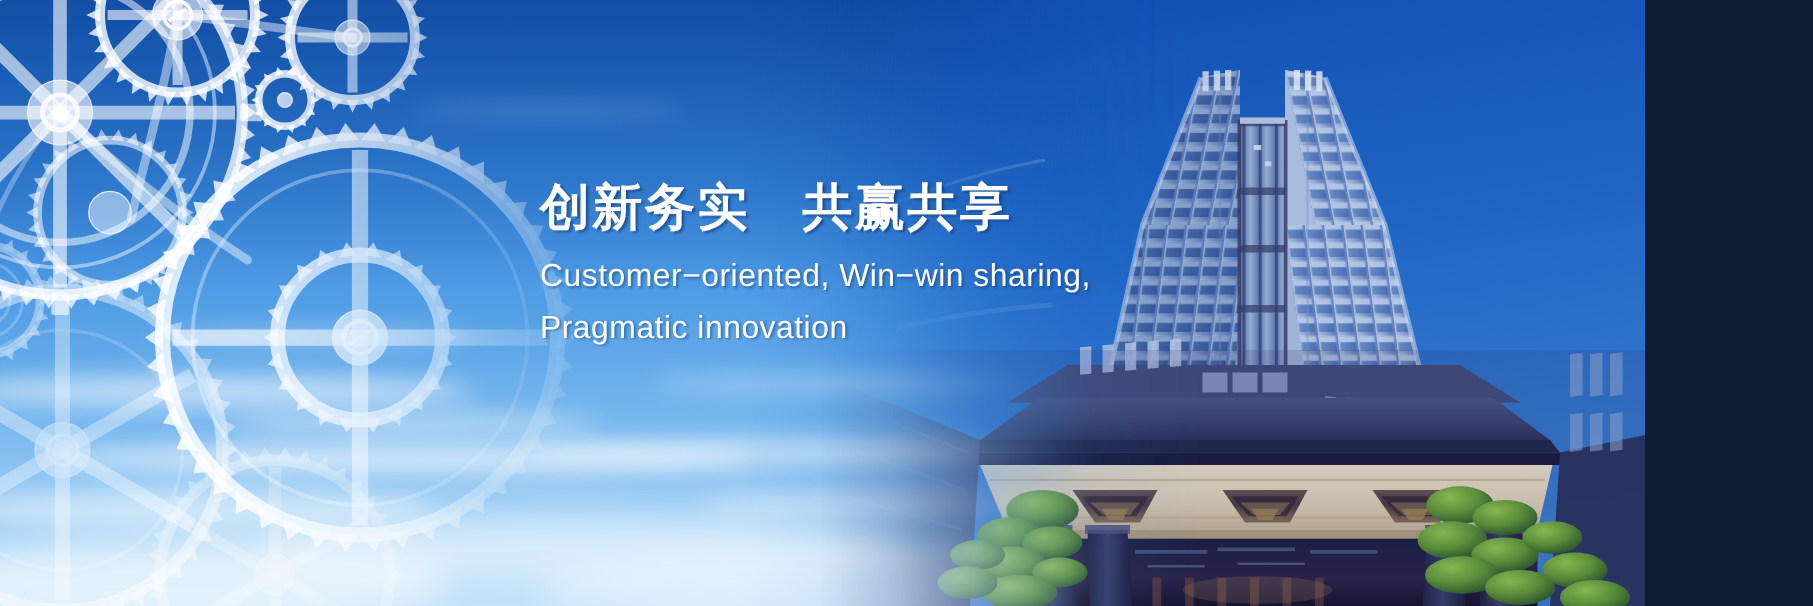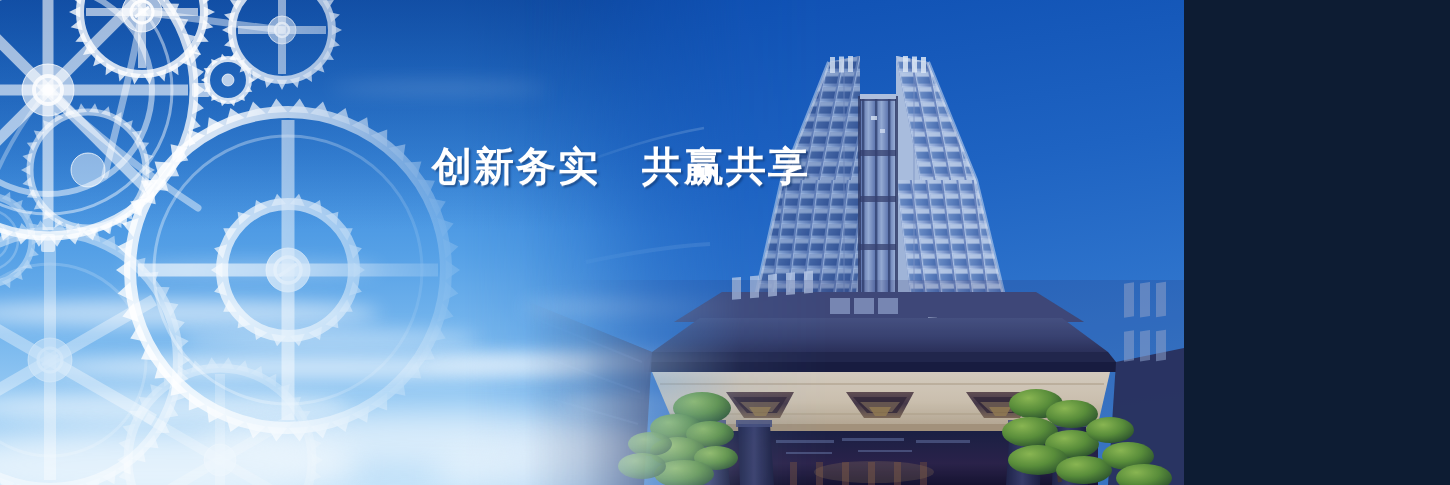--- a/index.html
+++ b/index.html
@@ -1,20 +1,20 @@
 <!DOCTYPE html>
 <html><head>
 <meta charset="utf-8">
 <style>
   html,body{margin:0;padding:0;background:#0d1c33;}
   *{box-sizing:border-box;}
 
   #banner{
     position:relative;
-    width:1184px;height:485px;
+    width:1316px;height:485px;
     overflow:hidden;
     font-family:"Liberation Sans","DejaVu Sans",sans-serif;
     background:#2f7fd6;
   }
 
   
   .sky-base{
     position:absolute;inset:0;
     background:
       linear-gradient(180deg,
@@ -904,15 +904,19 @@
           <ellipse cx="620" cy="478" rx="28" ry="14" fill="url(#foliF)"></ellipse>
         </g>
       </g>
 
       <rect x="0" y="280" width="660" height="205" fill="#2a2a66" opacity=".16"></rect>
     </svg>
   </div>
 
   <div class="copy">
     <div class="cn-line">创新务实　共赢共享</div>
+    <div class="en-wrap">
+      <div class="en-line">Customer−oriented, Win−win sharing,</div>
+      <div class="en-line">Pragmatic innovation</div>
+    </div>
   </div>
 
 </div>
 
 </body></html>

